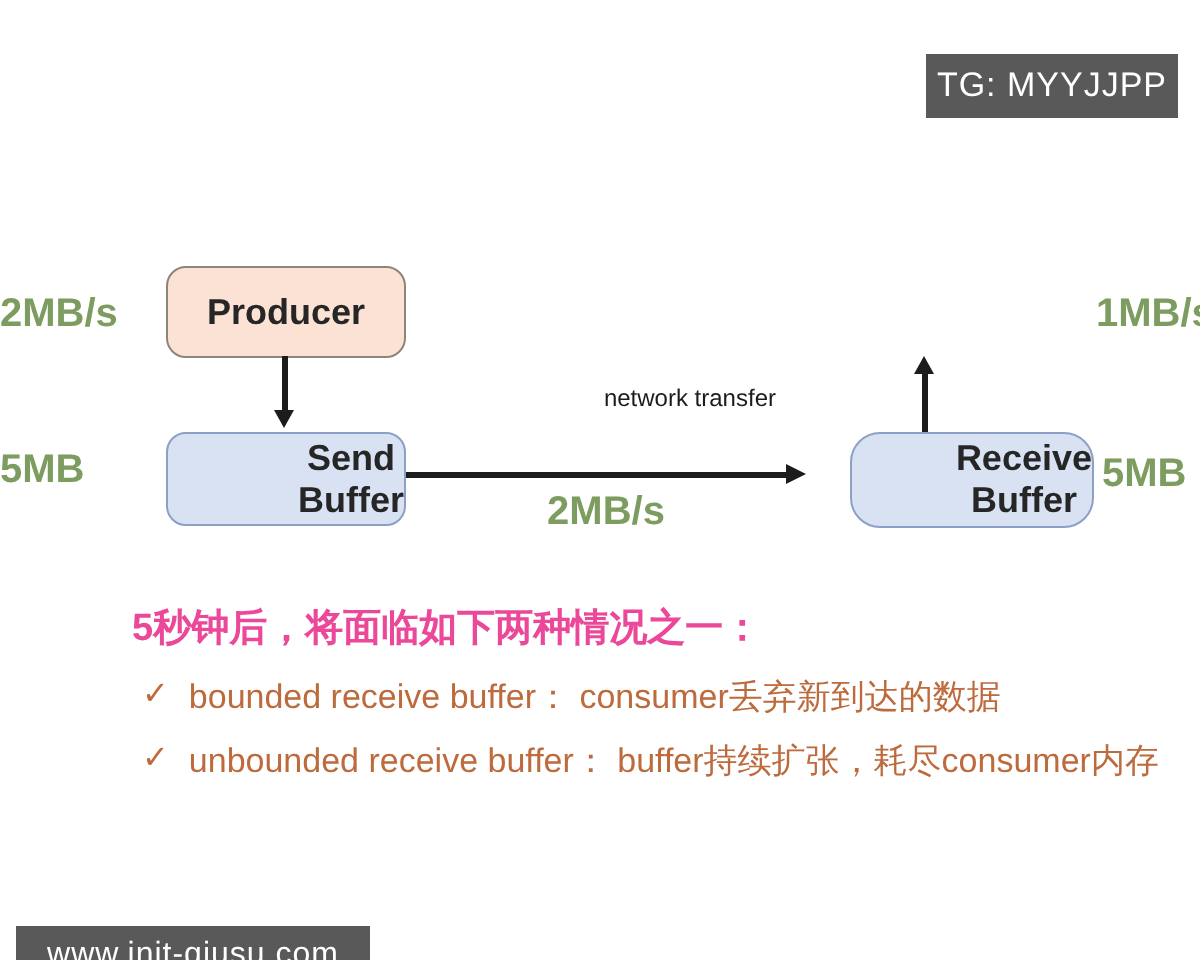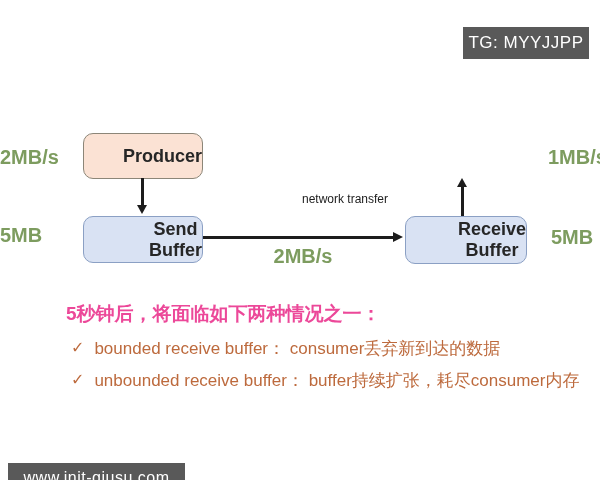--- a/index.html
+++ b/index.html
@@ -39,31 +39,30 @@
     border-radius: 10px;
     font-weight: bold;
     font-size: 18px;
     color: #262626;
     line-height: 1.15;
     white-space: pre-line;
   }
   .node-peach {
     background: #fbe2d4;
     border: 1.5px solid #8c8678;
-    justify-content: flex-end;
   }
   .node-blue {
     background: #d9e2f3;
     border: 1.5px solid #8ba0c4;
     justify-content: flex-end;
   }
   .node-producer       { left: 83px;  top: 113px; width: 118px; height: 44px; }
   .node-consumer       { left: 403px; top: 114px; width: 120px; height: 44px; }
   .node-send-buffer    { left: 83px;  top: 196px; width: 118px; height: 45px; }
-  .node-receive-buffer { left: 405px; top: 196px; width: 120px; height: 46px; }
+  .node-receive-buffer { left: 425px; top: 196px; width: 120px; height: 46px; border-radius: 15px; }
 
   
   .green-label {
     position: absolute;
     color: #7d9c5f;
     font-size: 20px;
     font-weight: 600;
   }
   .lbl-producer-rate  { left: 0px;   top: 126px; }
   .lbl-send-size      { left: 0px;   top: 204px; }

